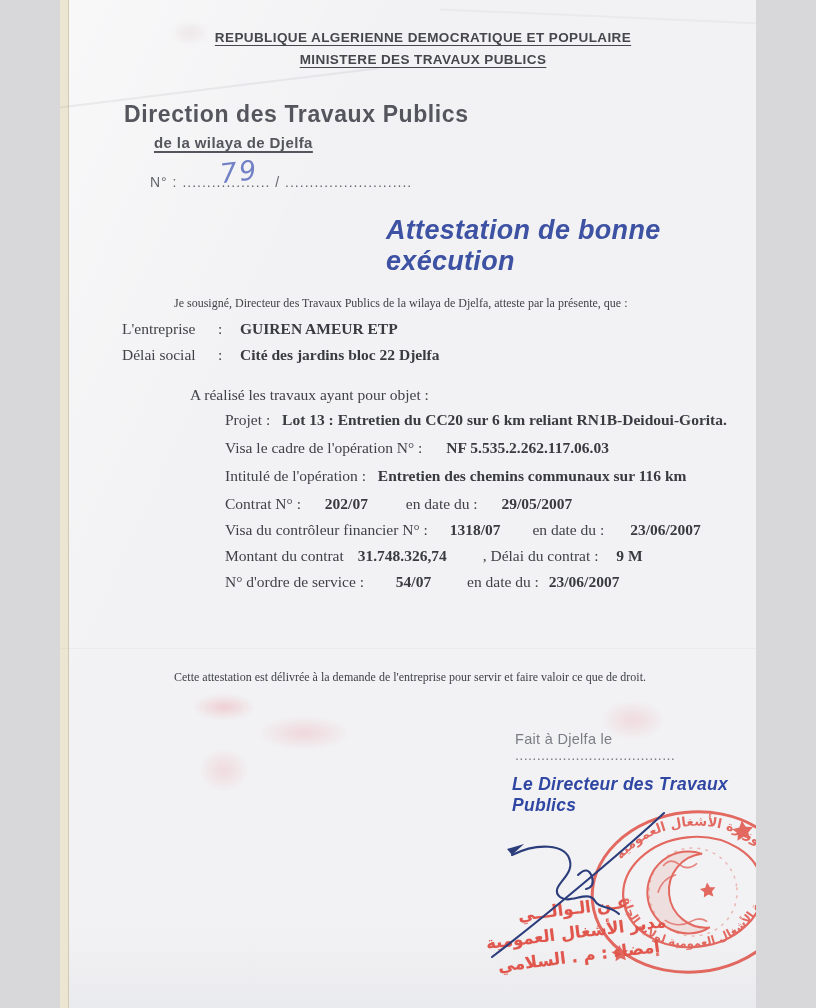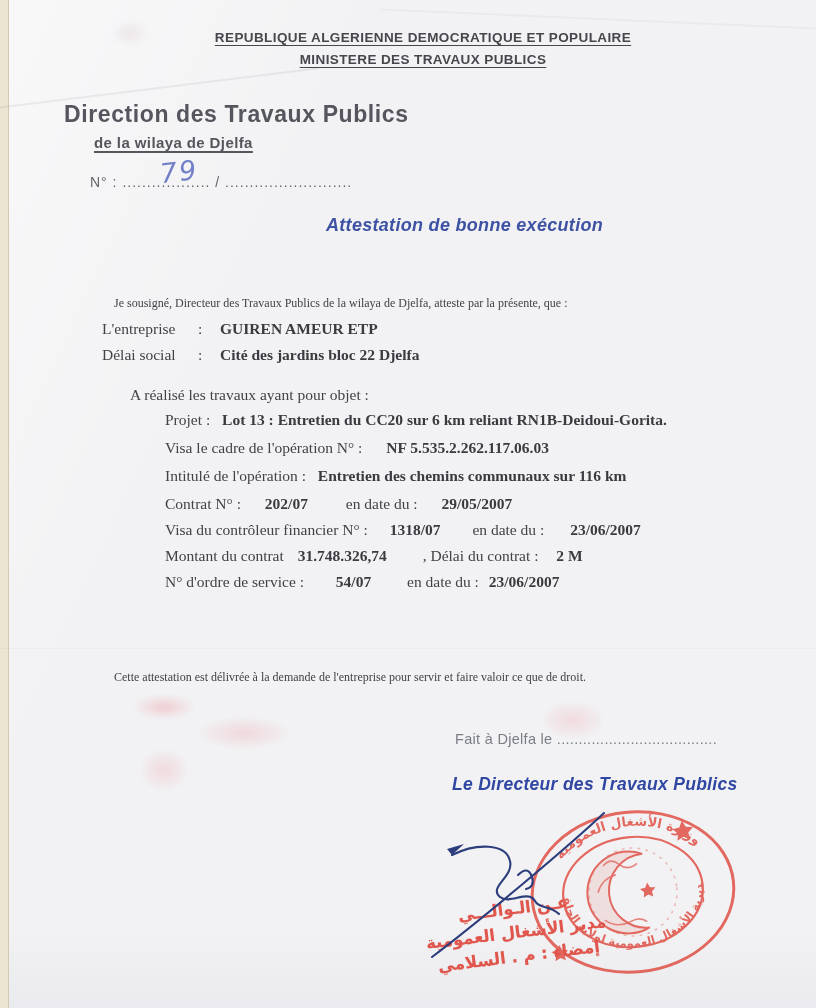--- a/index.html
+++ b/index.html
@@ -7,21 +7,21 @@
     --sign-blue:#2f46a2;
     --ink-blue:#2c3d7c;
     --hand-blue:#7280c6;
     --stamp-red:#e0564c;
     --body-text:#414247;
     --paper:#f2f2f4;
   }
   *{margin:0;padding:0;box-sizing:border-box;}
   html,body{background:#d8d8da;}
   .page{
-    position:relative;width:816px;height:1008px;margin:0 auto;
+    position:relative;width:696px;height:1008px;margin:0 auto;
     background:var(--paper);
     background-image:
       linear-gradient(115deg, rgba(255,255,255,.5) 0%, rgba(255,255,255,0) 30%),
       linear-gradient(0deg, rgba(210,212,220,.25) 0%, rgba(255,255,255,0) 8%);
     overflow:hidden;
     font-family:"Liberation Serif", serif;
     color:var(--body-text);
   }
   .edge-strip{position:absolute;left:0;top:0;width:9px;height:100%;
     background:#ece5d2;border-right:1px solid rgba(160,150,120,.35);}
@@ -45,26 +45,26 @@
     text-decoration:underline;text-underline-offset:3px;text-decoration-thickness:1.5px;}
 
   .ref-line{position:absolute;left:90px;top:174px;font-family:"Liberation Sans", sans-serif;
     font-size:14px;color:#64656b;letter-spacing:1px;}
   .hand-number{position:absolute;left:160px;top:156px;
     font-family:"DejaVu Sans", sans-serif;font-style:italic;font-size:27px;
     color:var(--hand-blue);transform:rotate(-7deg);letter-spacing:2px;}
 
   .doc-title{position:absolute;left:326px;top:215px;
     font-family:"Liberation Sans", sans-serif;font-weight:bold;font-style:italic;
-    font-size:18px;color:var(--title-blue);letter-spacing:.3px;}
+    font-size:27px;color:var(--title-blue);letter-spacing:.3px;}
 
   .para{position:absolute;font-size:12px;line-height:1.6;color:var(--body-text);}
   .intro{left:62px;top:294px;width:700px;text-indent:52px;}
   .fact-line{position:absolute;left:62px;font-size:15.5px;}
-  .fact-label{display:inline-block;width:92px;margin-left:40px;}
+  .fact-label{display:inline-block;width:92px;}
   .fact-colon{display:inline-block;}
   .fact-value{font-weight:bold;margin-left:14px;color:#3a3b40;}
 
   .works-intro{position:absolute;left:130px;top:386px;font-size:15.5px;}
 
   .detail{position:absolute;left:165px;font-size:15.5px;white-space:nowrap;}
   .detail .val{font-weight:bold;color:#3a3b40;}
 
   .closing1{left:62px;top:600px;width:702px;text-indent:52px;}
   .closing1 .date{font-weight:bold;color:#35363b;}
@@ -159,21 +159,21 @@
   <div class="detail" style="top:521px">
     <span>Visa du contrôleur financier N° :</span>
     <span class="val" style="margin-left:18px">1318/07</span>
     <span style="margin-left:28px">en date du :</span>
     <span class="val" style="margin-left:22px">23/06/2007</span>
   </div>
   <div class="detail" style="top:547px">
     <span>Montant du contrat</span>
     <span class="val" style="margin-left:10px">31.748.326,74</span>
     <span style="margin-left:32px">, Délai du contrat :</span>
-    <span class="val" style="margin-left:14px">2 M</span>
+    <span class="val" style="margin-left:14px">9 M</span>
   </div>
   <div class="detail" style="top:573px">
     <span>N° d'ordre de service :</span>
     <span class="val" style="margin-left:28px">54/07</span>
     <span style="margin-left:32px">en date du :</span>
     <span class="val" style="margin-left:6px">23/06/2007</span>
   </div>
 
 
   <p class="para closing2">Cette attestation est délivrée à la demande de l'entreprise pour servir et faire valoir ce que de droit.</p>

